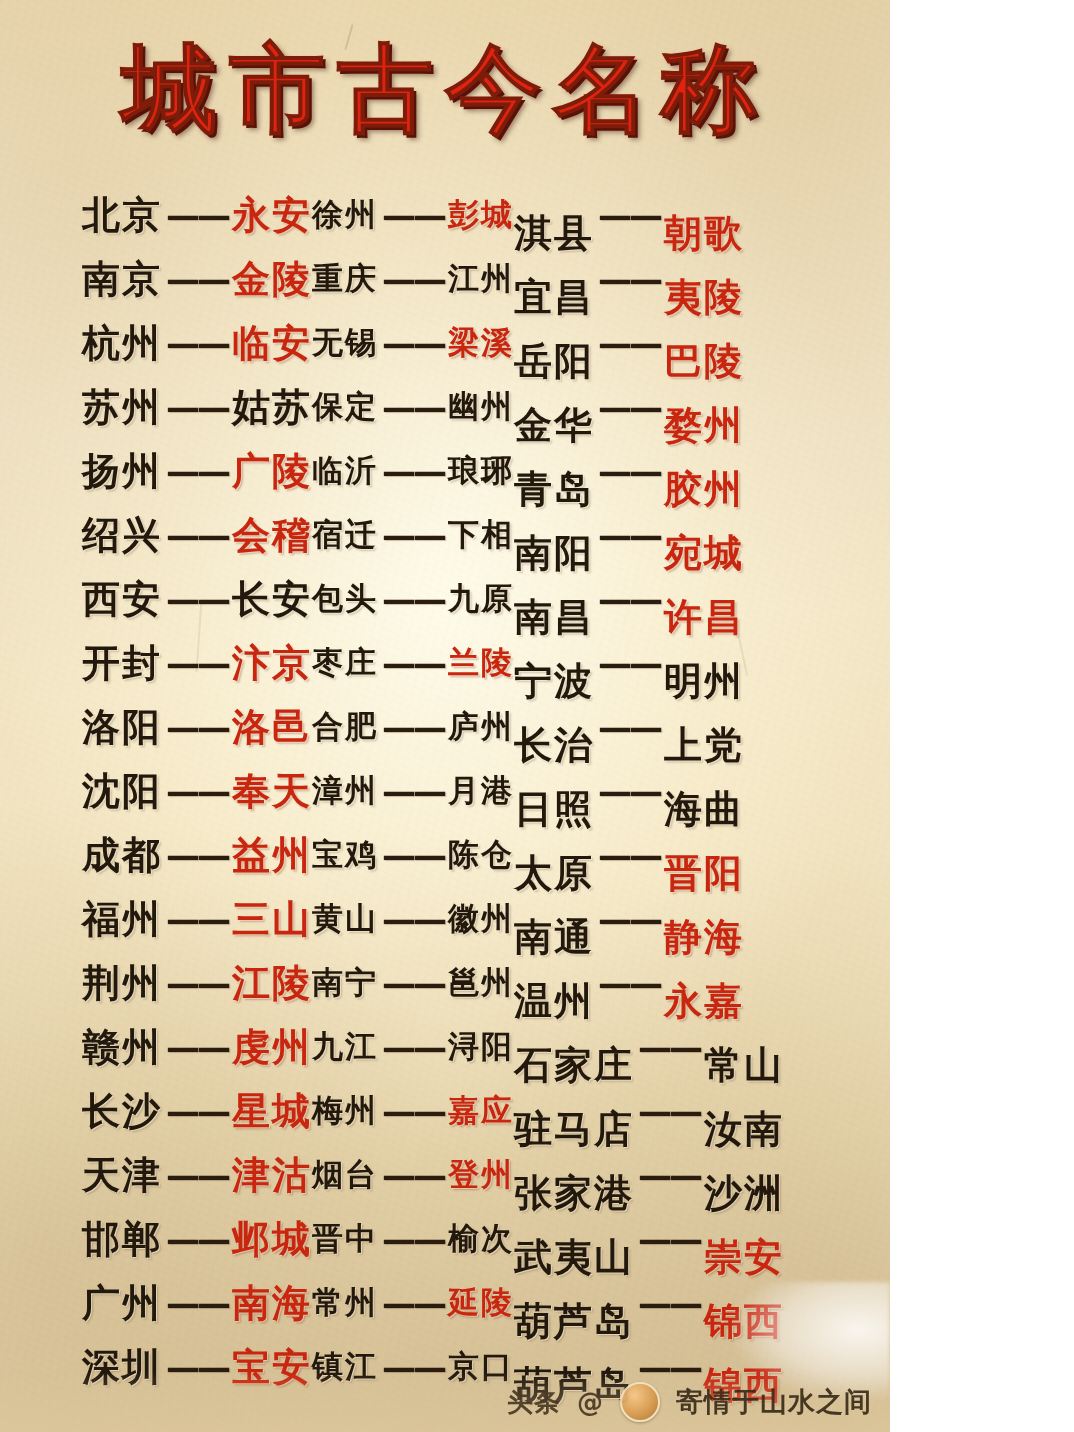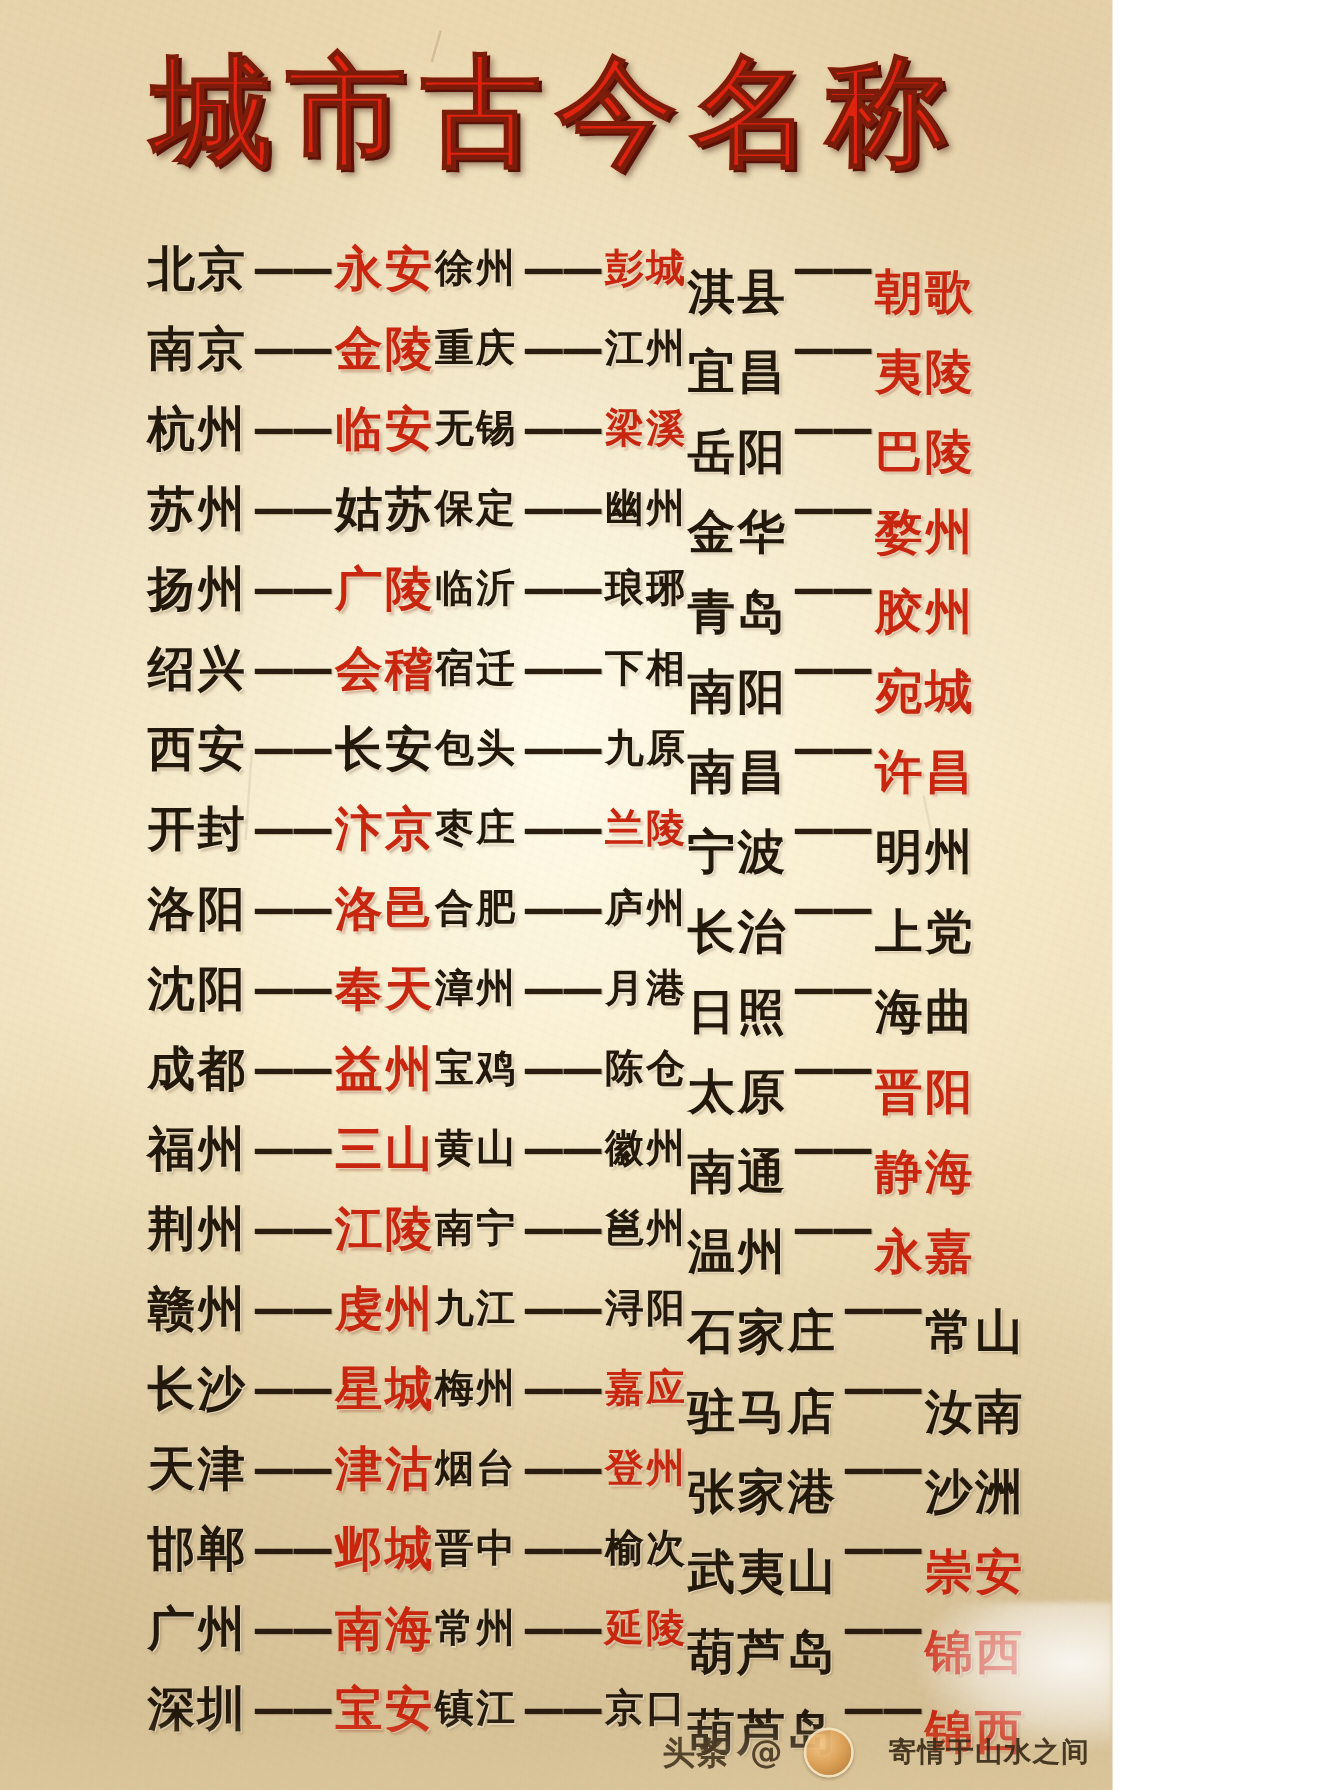--- a/index.html
+++ b/index.html
@@ -65,21 +65,21 @@
     text-shadow:
       3px 3px 0 #5a1208,
       5px 5px 5px rgba(60,20,8,0.45),
       0 0 2px rgba(255,120,80,0.6);
     -webkit-text-stroke: 1px #7c1c0a;
   }
   #columns {
     position: relative;
     z-index: 3;
     display: flex;
-    justify-content: flex-end;
+    justify-content: center;
     padding: 28px 70px 0 46px;
     box-sizing: border-box;
   }
   .column {
     display: flex;
     flex-direction: column;
     gap: 2px;
   }
   .row {
     display: flex;
@@ -138,25 +138,24 @@
   }
   #watermark .wm-avatar {
     width: 36px;
     height: 36px;
     border-radius: 50%;
     background: radial-gradient(circle at 35% 32%, #f7c98a 0%, #d99a4e 55%, #a96f2e 100%);
     border: 2px solid #f3e3c0;
     box-shadow: 0 1px 3px rgba(60,40,20,0.4);
   }
   #watermark .wm-name {
-    font-size: 22px;
+    font-size: 27px;
     font-weight: bold;
     color: #3a2c19;
     letter-spacing: 1px;
-    margin-left: 12px;
   }
   
   #corner-smudge {
     position: absolute;
     right: 0;
     bottom: 30px;
     width: 160px;
     height: 120px;
     z-index: 5;
     background: radial-gradient(ellipse at 80% 40%, rgba(255,255,255,0.85) 0%, rgba(255,255,255,0.45) 45%, rgba(255,255,255,0) 72%);

